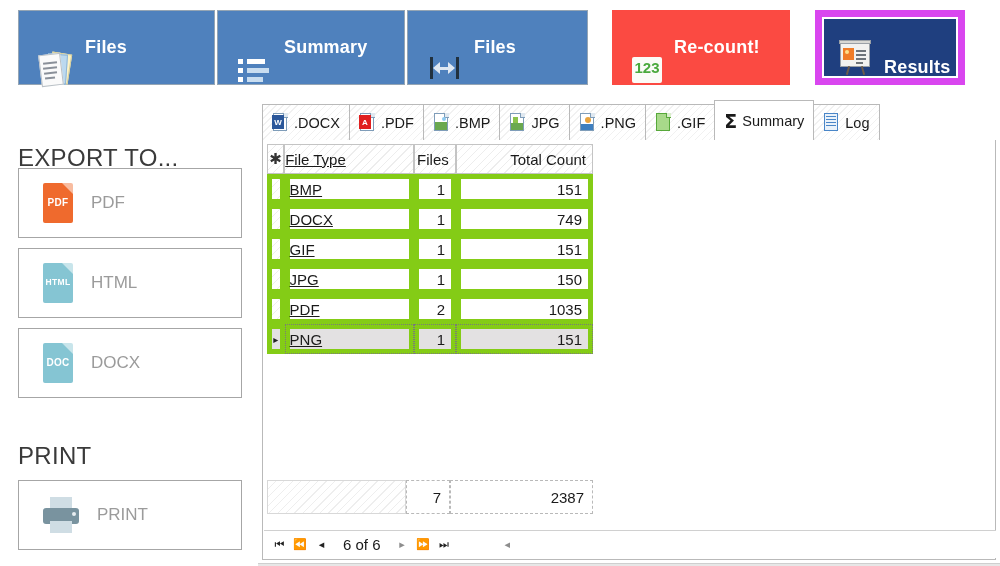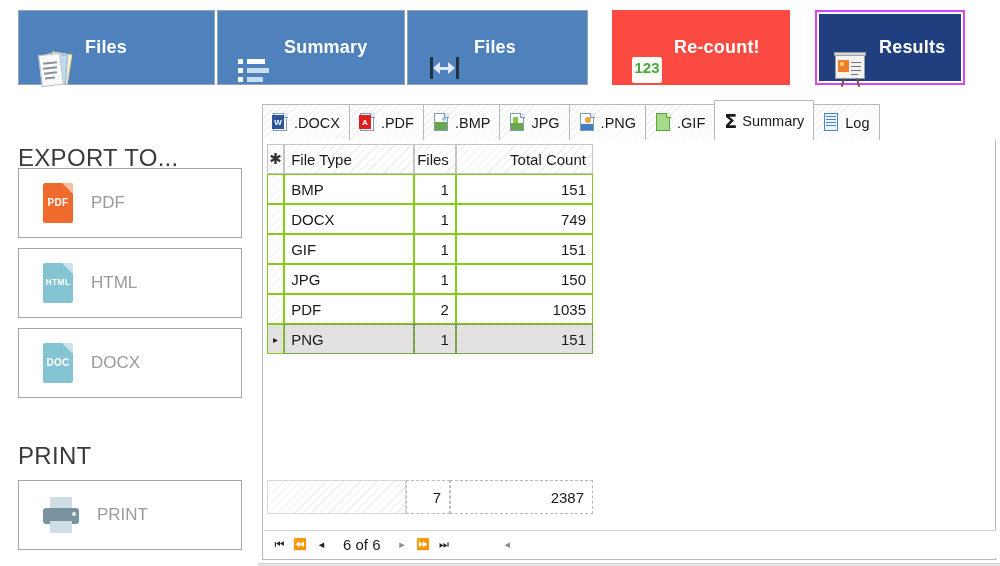--- a/index.html
+++ b/index.html
@@ -18,22 +18,23 @@
     position:absolute; top:10px; height:75px;
     display:flex; align-items:center; gap:10px;
     padding-left:18px;
     border:1px solid #9aa4ae;
     cursor:pointer; user-select:none;
   }
   .tb-btn.blue { background:#4f81bd; border-color:#95a5b4; }
   .tb-btn.red  { background:#fb4a42; border:none; }
   .tb-btn.navy {
     background:#1f3f7f;
-    border:2px solid #d946ef;
+    border:7px solid #d946ef;
     box-shadow: inset 0 0 0 2px #ffffff, inset 0 0 0 3px #1f3f7f;
+    align-items: flex-end;
   }
   .tb-label { font-size:18px; font-weight:bold; color:#ffffff; letter-spacing:0.2px; }
   .tb-ico { width:38px; height:40px; flex:none; position:relative;margin-top:44px; }
 
   
   .ico-files .p1{position:absolute;left:13px;top:3px;width:20px;height:30px;background:#fdf3c7;border:1px solid #d8cf9a;transform:rotate(9deg);}
   .ico-files .p2{position:absolute;left:10px;top:4px;width:20px;height:30px;background:#bcd9ef;border:1px solid #8fb6d6;transform:rotate(4deg);}
   .ico-files .p3{position:absolute;left:3px;top:4px;width:22px;height:32px;background:#fafafa;border:1px solid #b9c0c6;transform:rotate(-7deg);}
   .ico-files .ln{position:absolute;background:#8a9099;height:1.5px;transform:rotate(-7deg);}
 
@@ -109,23 +110,23 @@
   .tabico .badge{ position:absolute; left:0; top:2px; width:12px; height:14px; display:flex; align-items:center; justify-content:center;
                   font-size:8px; font-weight:bold; color:#fff; }
 
   .gridbox { position:absolute; left:4px; top:44px; width:734px; height:420px; background:#ffffff; border:1px solid #b9b9b9; border-top:none; }
 
   
   .grid { position:absolute; left:4px; top:4px; width:326px; }
   .hatch { background-image: repeating-linear-gradient(135deg, #ffffff 0 5px, #eeeeee 5px 6px); background-color:#fafafa; }
 
   .grow { display:flex; height:30px; align-items:stretch; }
-  .gcell { border:1px solid #84cc16; display:flex; align-items:center; font-size:15px; color:#1a1a1a; }
+  .gcell { border:5px solid #84cc16; display:flex; align-items:center; font-size:15px; color:#1a1a1a; }
   .c-ind { width:18px; justify-content:center; font-size:12px; color:#333; }
-  .c-type { width:136px; padding-left:6px; }
+  .c-type { width:136px; padding-left:0;text-decoration:underline; }
   .c-files { width:44px; justify-content:flex-end; padding-right:6px; }
   .c-total { width:144px; justify-content:flex-end; padding-right:6px; }
   .ghead .gcell { background-image: repeating-linear-gradient(135deg, #ffffff 0 5px, #ededed 5px 6px); background-color:#f7f7f7;
                   border:1px solid #c4c4c4; font-size:15px; }
   .grow.selected .gcell { background:#e3e1e2; }
   .grow.selected .c-type, .grow.selected .c-files, .grow.selected .c-total { outline:1px dotted #7a7a7a; outline-offset:-1px; }
   .rowsel-arrow { font-size:10px; color:#222; }
 
   
   .gfoot { position:absolute; left:4px; top:340px; width:326px; display:flex; height:34px; }

